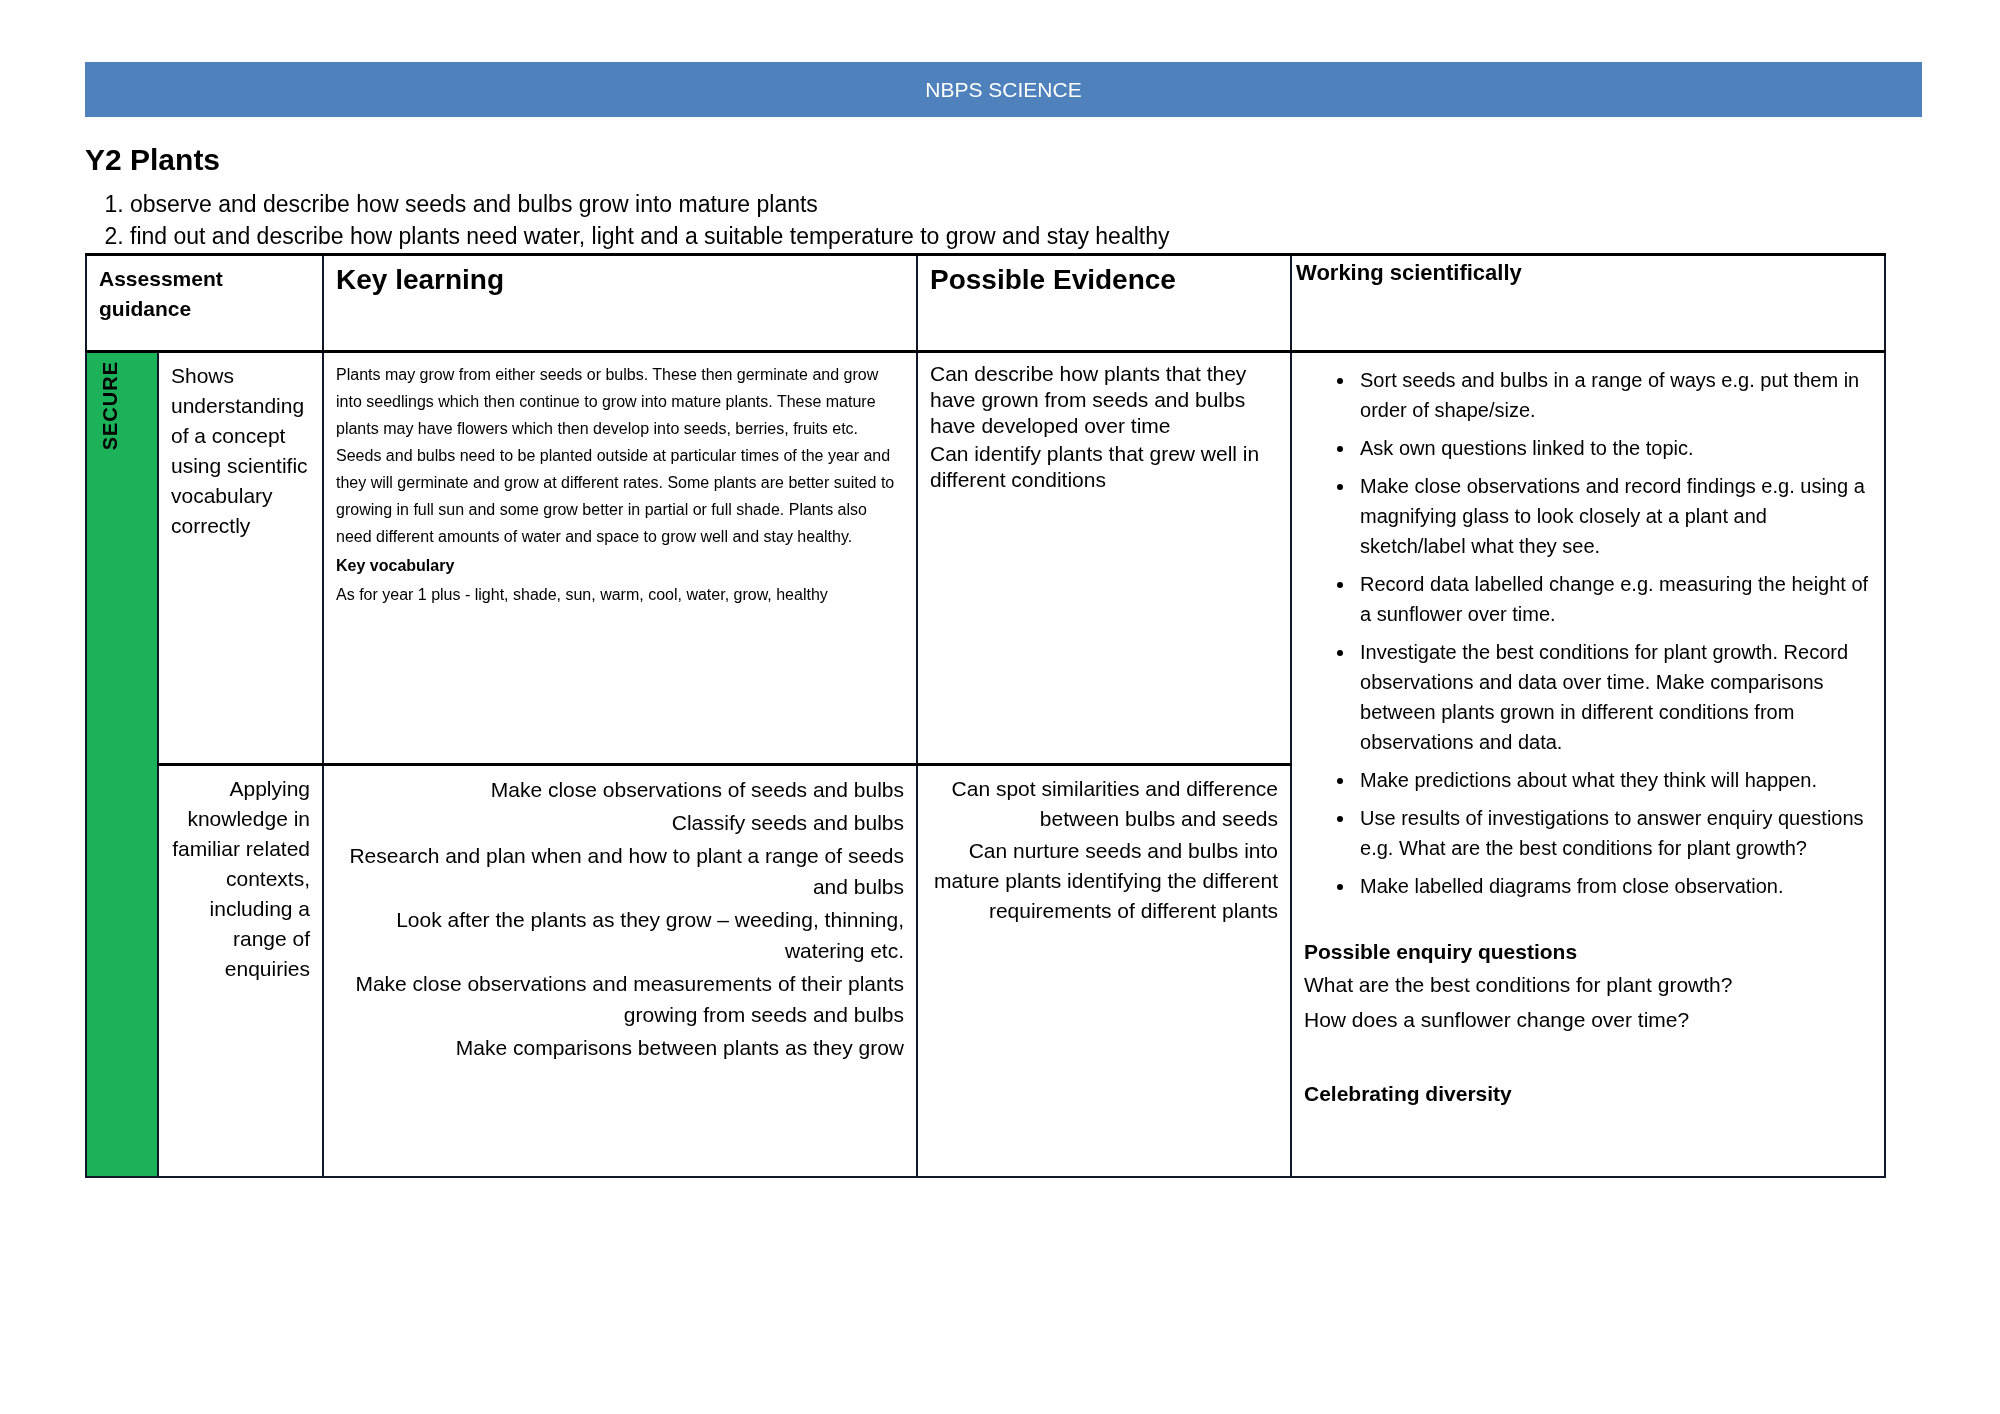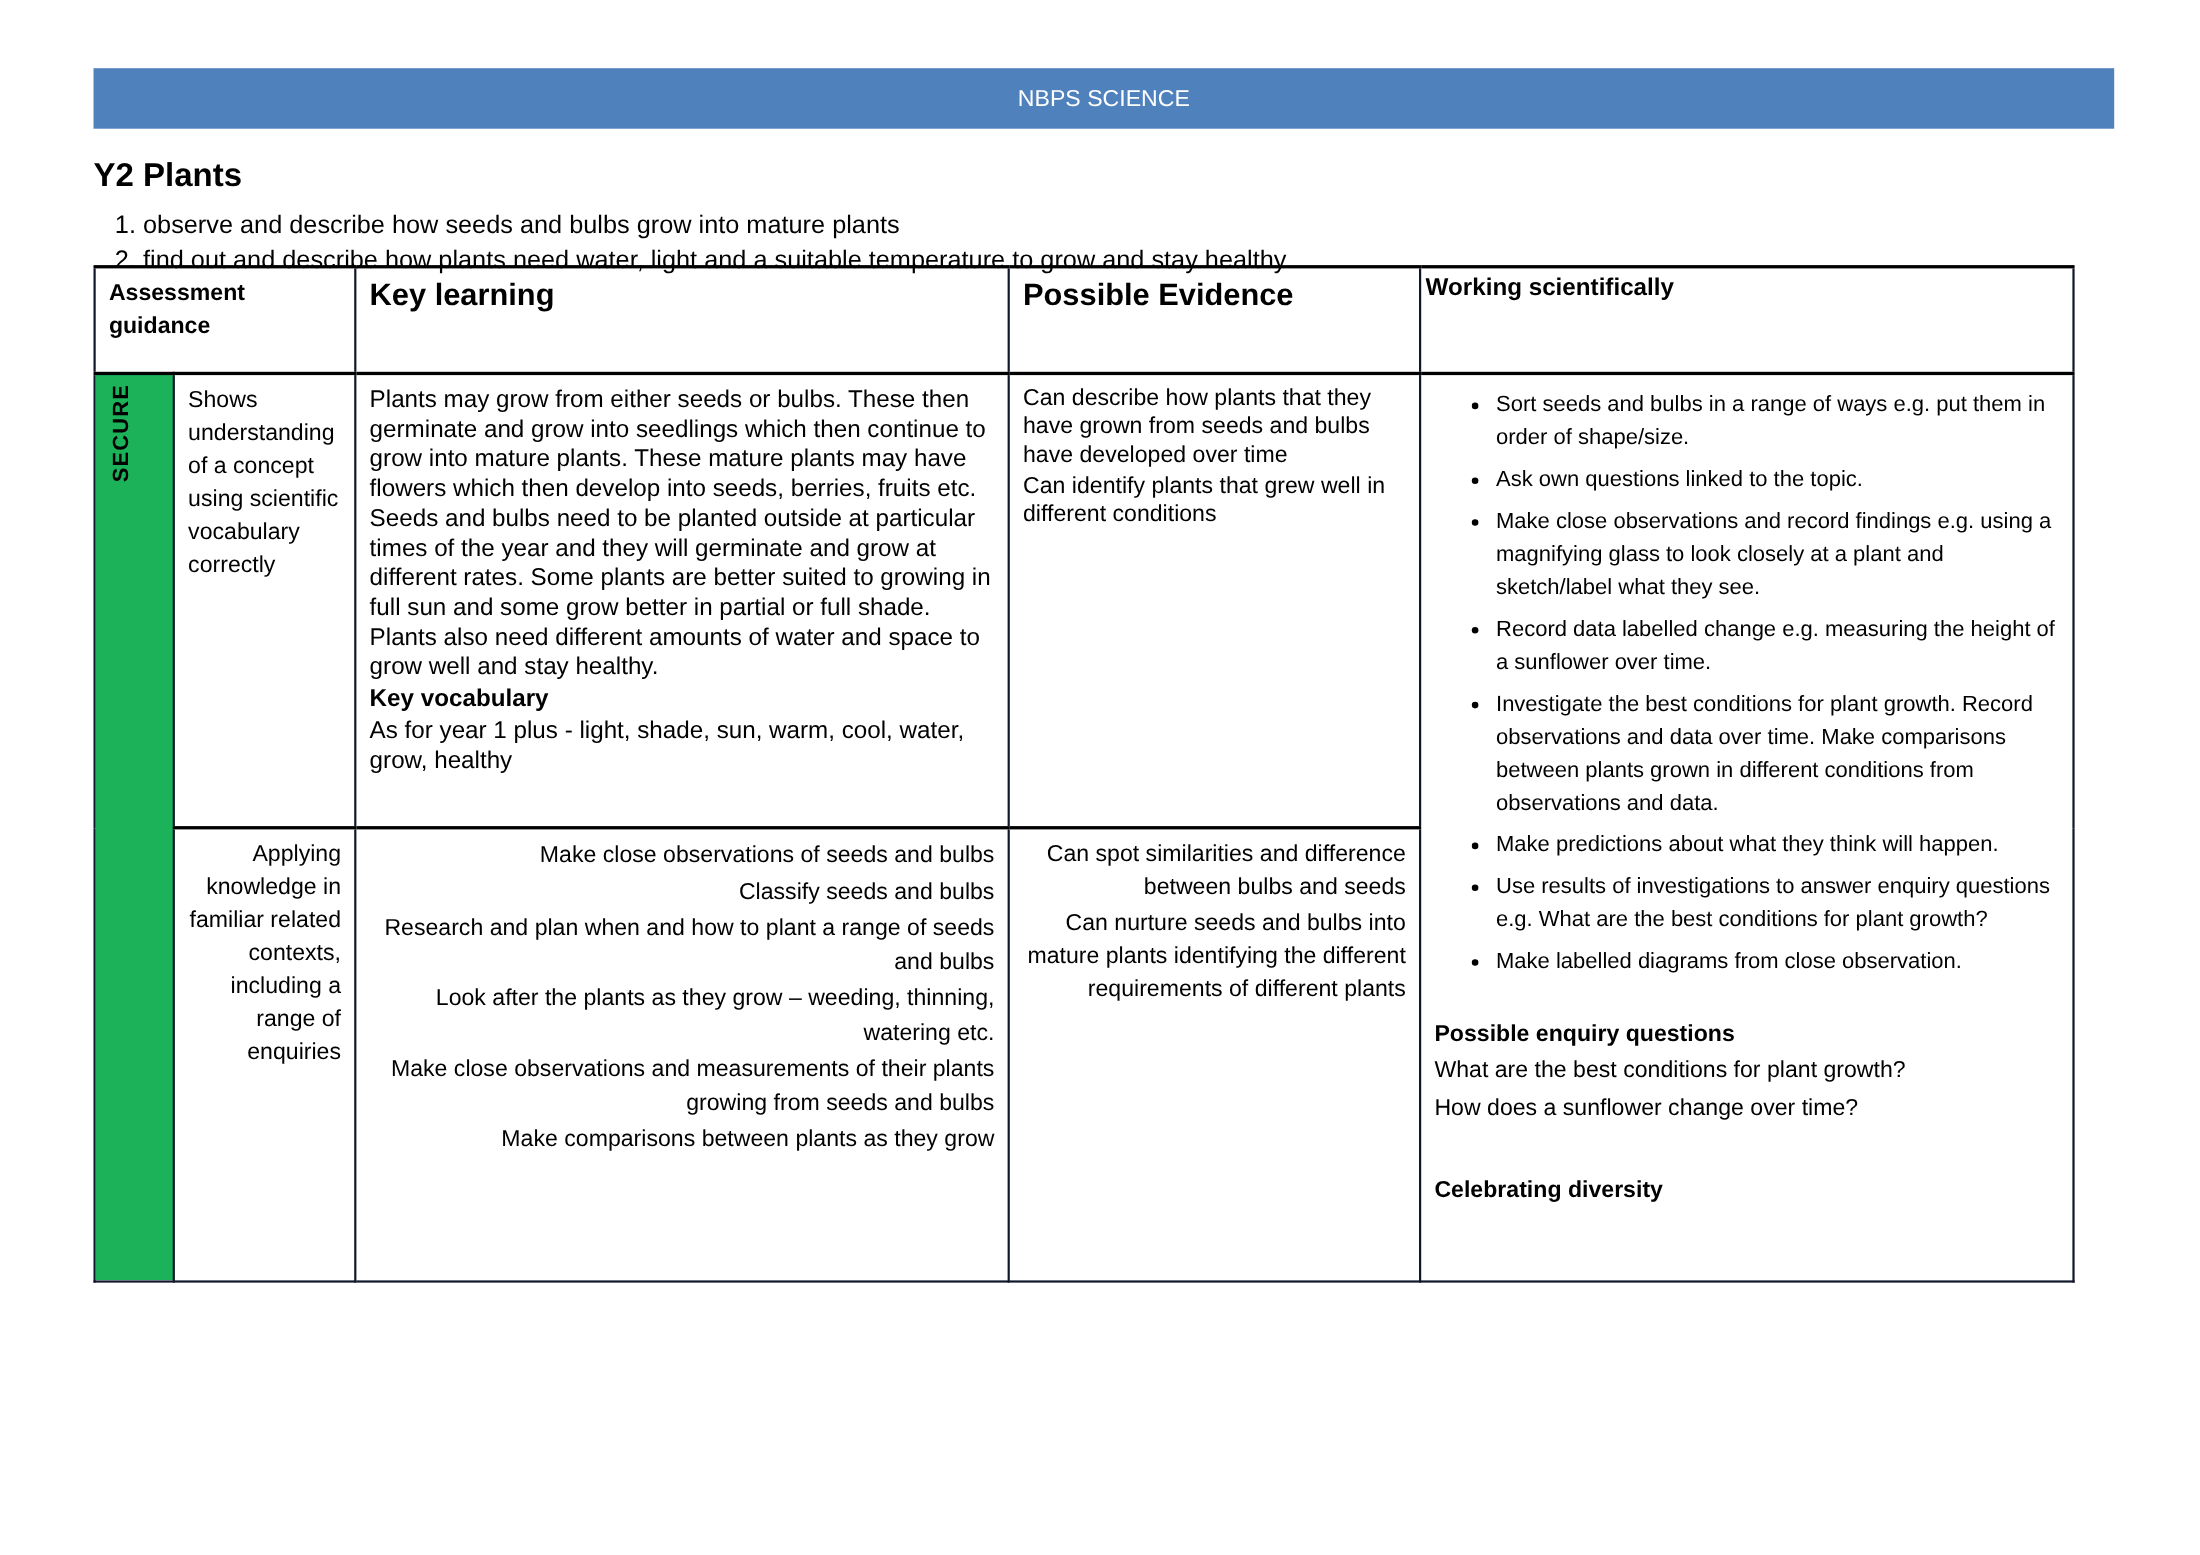--- a/index.html
+++ b/index.html
@@ -21,21 +21,21 @@
   .doc-title {
     position: absolute; left: 85px; top: 143px;
     font-size: 30px; font-weight: bold;
   }
   .objectives {
     position: absolute; left: 85px; top: 188px;
     margin: 0; padding-left: 45px;
     font-size: 23px; line-height: 32px;
   }
   table.grid {
-    position: absolute; left: 85px; top: 241px;
+    position: absolute; left: 85px; top: 253px;
     width: 1799px;
     border-collapse: collapse;
     table-layout: fixed;
   }
   table.grid th, table.grid td {
     border: 2px solid #0f172a;
     vertical-align: top;
     text-align: left;
     padding: 8px 12px;
     overflow: hidden;
@@ -51,21 +51,21 @@
     vertical-align: middle; text-align: center;
     padding: 0;
   }
   .secure-text {
     writing-mode: vertical-rl;
     transform: rotate(180deg);
     font-size: 20px; font-weight: 600; letter-spacing: 1px;
     display: inline-block;
   }
   td.cell-a1, td.cell-a2 { font-size: 21px; line-height: 30px; padding-top: 12px; }
-  td.cell-b1 { font-size: 22px; line-height: 27px; padding-top: 12px; }
+  td.cell-b1 { font-size: 16px; line-height: 27px; padding-top: 12px; }
   td.cell-b2 { font-size: 21px; line-height: 31px; padding-top: 12px; }
   td.cell-c1 { font-size: 21px; line-height: 26px; padding-top: 12px; }
   td.cell-c2 { font-size: 21px; line-height: 30px; padding-top: 12px; }
   td.cell-b1 p, td.cell-b2 p, td.cell-c1 p, td.cell-c2 p { margin: 0 0 2px 0; }
   .vocab-head { font-weight: bold; }
   td.cell-ws {
     border-bottom: 0;
     position: relative;
     font-size: 20px; line-height: 30px;
     padding: 6px 6px 6px 4px;

